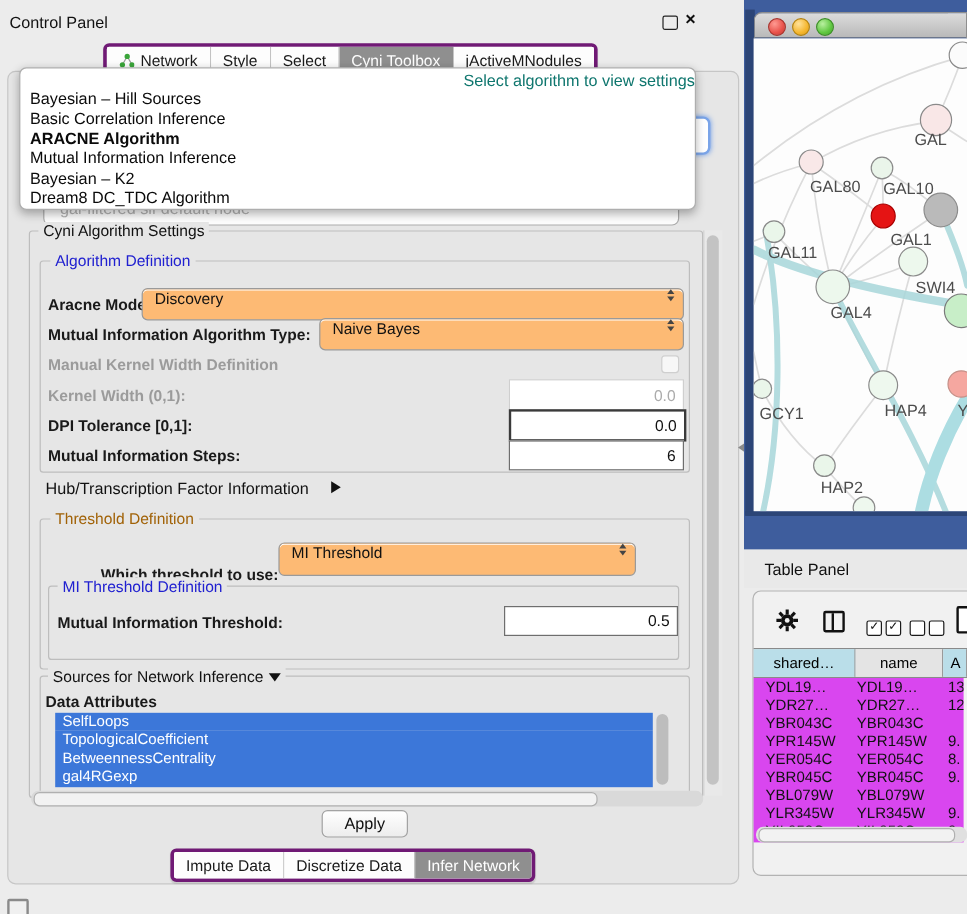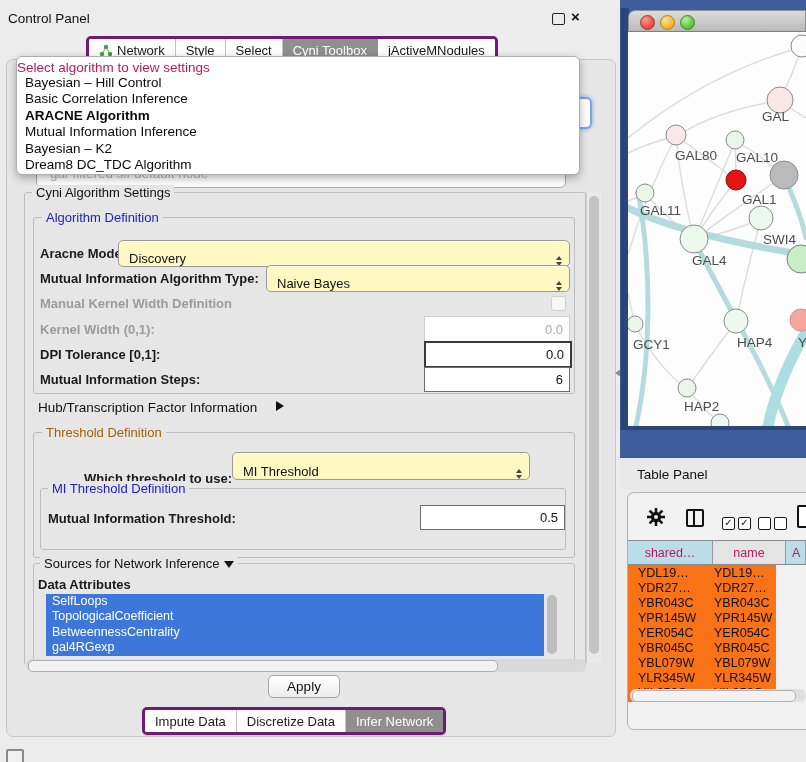--- a/index.html
+++ b/index.html
@@ -18,39 +18,39 @@
   .tab{display:flex;align-items:center;justify-content:center;font-size:13px;color:#1a1a1a;
        border-right:1px solid #c3c3c3;padding:0 10px;background:#fdfdfd;}
   .tab:last-child{border-right:none;}
   .tab.sel{background:#8f8f8f;color:#fff;border-right-color:#8f8f8f;}
 
   .main-panel{background:#e6e6e6;border:1px solid #c6c6c6;border-radius:7px;}
 
   
   .dd-overlay{background:#fff;border:1px solid #aeaeae;border-radius:6px;
               box-shadow:0 3px 8px rgba(0,0,0,.3);z-index:10;}
-  .dd-prompt{font-size:13.5px;color:#be185d;text-align:left;}
+  .dd-prompt{font-size:13.5px;color:#0f766e;text-align:right;}
   .dd-item{display:block;font-size:13.5px;line-height:16.4px;color:#0a0a0a;padding-left:6px;}
   .dd-item.bold{font-weight:bold;}
 
   .combo-focus{background:#fff;border:2px solid #7aa4e8;border-radius:6px;box-shadow:0 0 4px #7aa4e8;z-index:2;}
   .combo-ghost{background:#fdfdfd;border:1px solid #ababab;border-radius:6px;z-index:2;}
   .ghost-text{font-size:13.5px;color:#b4b4b4;z-index:3;}
 
   
   .group{border:1px solid #bdbdbd;border-radius:3px;background:transparent;}
   .gtitle{font-size:13px;background:#e6e6e6;padding:0 4px;white-space:nowrap;z-index:4;}
   .gtitle.blue{color:#2020d0;}
   .gtitle.green{color:#a16207;}
 
   .lbl{font-size:13px;font-weight:bold;color:#1a1a1a;white-space:nowrap;}
   .lbl-dis{font-size:13px;font-weight:bold;color:#9b9b9b;white-space:nowrap;}
   .plain{font-size:13.5px;color:#111;white-space:nowrap;}
 
-  .combo{background:#fef9c3;border:1px solid #9a9a9a;border-radius:5px;display:flex;align-items:flex-end;
+  .combo{background:#fdba74;border:1px solid #9a9a9a;border-radius:5px;display:flex;align-items:flex-start;
          box-shadow:inset 0 1px 0 #fff;}
   .combo .val{font-size:13px;color:#111;padding-left:10px;flex:1;white-space:nowrap;overflow:hidden;}
   .spin{display:flex;flex-direction:column;align-items:center;margin-right:7px;}
   .tri-up{width:0;height:0;border-left:3.5px solid transparent;border-right:3.5px solid transparent;
           border-bottom:4.5px solid #444;margin-bottom:2px;}
   .tri-down{width:0;height:0;border-left:3.5px solid transparent;border-right:3.5px solid transparent;
             border-top:4.5px solid #444;}
 
   .field{background:#fff;display:flex;align-items:center;justify-content:flex-end;font-size:13px;}
   .field span{padding-right:6px;}
@@ -89,21 +89,21 @@
 
   .tp-title{font-size:13.5px;color:#111;}
   .tp-box{background:#f1f1f1;border:1px solid #b3b3b3;border-radius:7px;}
   .col-icon{width:14px;height:14px;border:2px solid #111;border-radius:2px;position:relative;}
   .col-icon:before{content:"";position:absolute;left:5px;top:0;width:2px;height:14px;background:#111;}
   .cb{display:inline-block;width:11px;height:11px;border:1.5px solid #1a1a1a;border-radius:2px;
       font-size:10px;line-height:10px;font-weight:bold;text-align:center;color:#111;
       font-family:"DejaVu Sans",sans-serif;margin-right:3px;background:#fff;}
   .doc-icon{width:14px;height:19px;border:2px solid #111;border-radius:2px;background:#fff;}
 
-  .th{display:flex;align-items:center;justify-content:center;font-size:12.5px;color:#be185d;
+  .th{display:flex;align-items:center;justify-content:center;font-size:12.5px;color:#000000;
       border-right:1px solid #9a9a9a;box-sizing:border-box;height:100%;white-space:nowrap;overflow:hidden;}
   .th.blue{background:#badee9;}
   .th.gray{background:#e4e4e4;}
   .trow{position:absolute;left:0;width:190px;height:15px;font-size:12.5px;color:#111;}
   .td{position:absolute;top:0;white-space:nowrap;}
 </style>
 </head>
 <body>
 
 <div class="screen">
@@ -140,21 +140,21 @@
   <div class="abs main-panel" style="left:6px;top:59px;width:608px;height:676px;"></div>
 
   <div class="abs combo-focus" style="left:36px;top:97px;width:552px;height:28px;"></div>
 
   <div class="abs combo-ghost" style="left:36px;top:155px;width:528px;height:31px;"></div>
   <div class="abs ghost-text nowrap" style="left:50px;top:166px;">gal-filtered sif default node</div>
 
   <div class="abs dd-overlay" style="left:16px;top:56px;width:562px;height:117px;">
     <div class="abs dd-prompt" style="left:0;top:3px;width:562px;">Select algorithm to view settings</div>
     <div class="abs" style="left:2px;top:18px;width:556px;">
-      <span class="dd-item">Bayesian – Hill Control</span>
+      <span class="dd-item">Bayesian – Hill Sources</span>
       <span class="dd-item">Basic Correlation Inference</span>
       <span class="dd-item bold">ARACNE Algorithm</span>
       <span class="dd-item">Mutual Information Inference</span>
       <span class="dd-item">Bayesian – K2</span>
       <span class="dd-item">Dream8 DC_TDC Algorithm</span>
     </div>
   </div>
 
   <div class="abs group" style="left:24px;top:192px;width:560px;height:471px;"></div>
   <div class="abs gtitle" style="left:32px;top:185px;">Cyni Algorithm Settings</div>
@@ -364,21 +364,21 @@
   <div class="abs" style="left:722px;top:512px;"><span class="cb">✓</span><span class="cb">✓</span></div>
   <div class="abs" style="left:758px;top:512px;"><span class="cb" style="color:transparent;">✓</span><span class="cb" style="color:transparent;">✓</span></div>
   <div class="abs doc-icon" style="left:797px;top:505px;"></div>
 
   <div class="abs" style="left:628px;top:540px;width:178px;height:25px;border-top:1px solid #8a8a8a;border-bottom:1px solid #8a8a8a;box-sizing:border-box;display:flex;">
     <div class="th blue" style="width:85px;">shared…</div>
     <div class="th gray" style="width:73px;">name</div>
     <div class="th blue" style="width:20px;justify-content:flex-start;padding-left:6px;">A</div>
   </div>
 
-  <div class="abs" style="left:628px;top:565px;width:148px;height:137px;background:#f97316;overflow:hidden;">
+  <div class="abs" style="left:628px;top:565px;width:175px;height:137px;background:#d946ef;overflow:hidden;">
     <div class="trow" style="top:1px;">
         <span class="td" style="left:10px;">YDL19…</span>
         <span class="td" style="left:86px;">YDL19…</span>
         <span class="td" style="left:162px;">13</span>
       </div>
     <div class="trow" style="top:16px;">
         <span class="td" style="left:10px;">YDR27…</span>
         <span class="td" style="left:86px;">YDR27…</span>
         <span class="td" style="left:162px;">12</span>
       </div>

